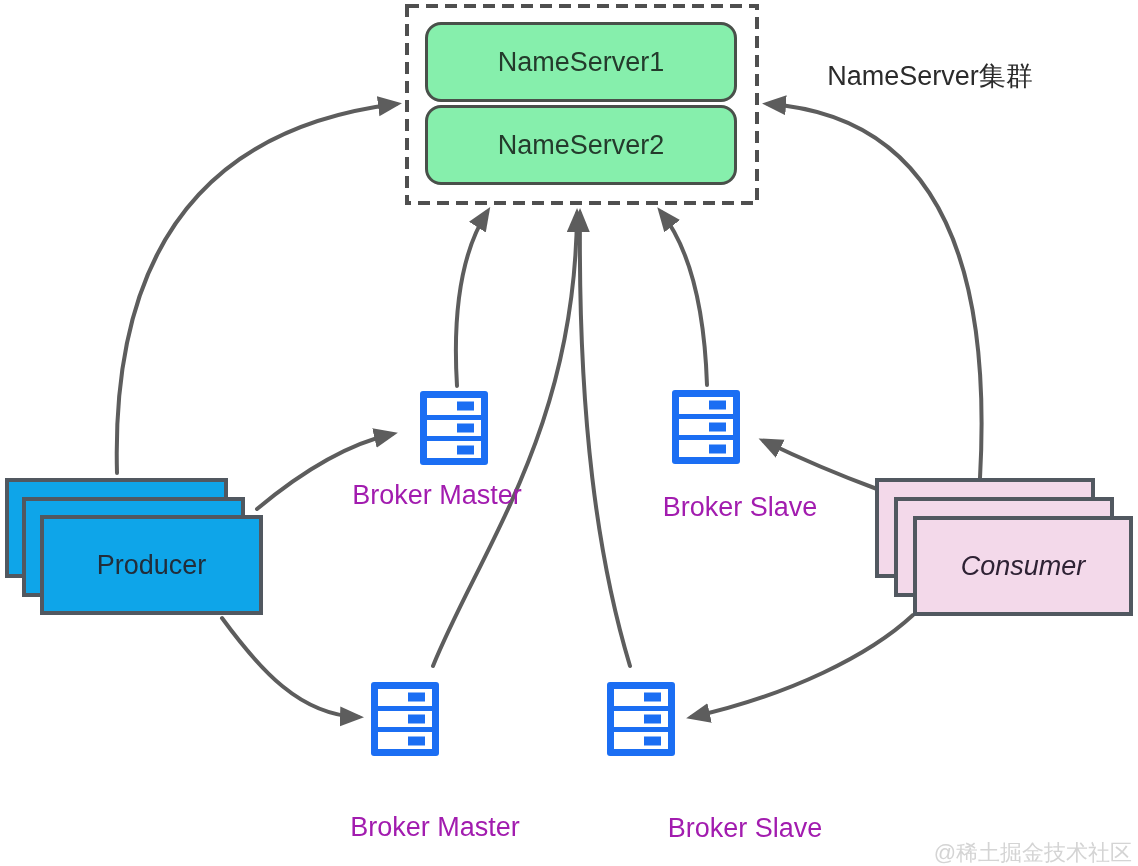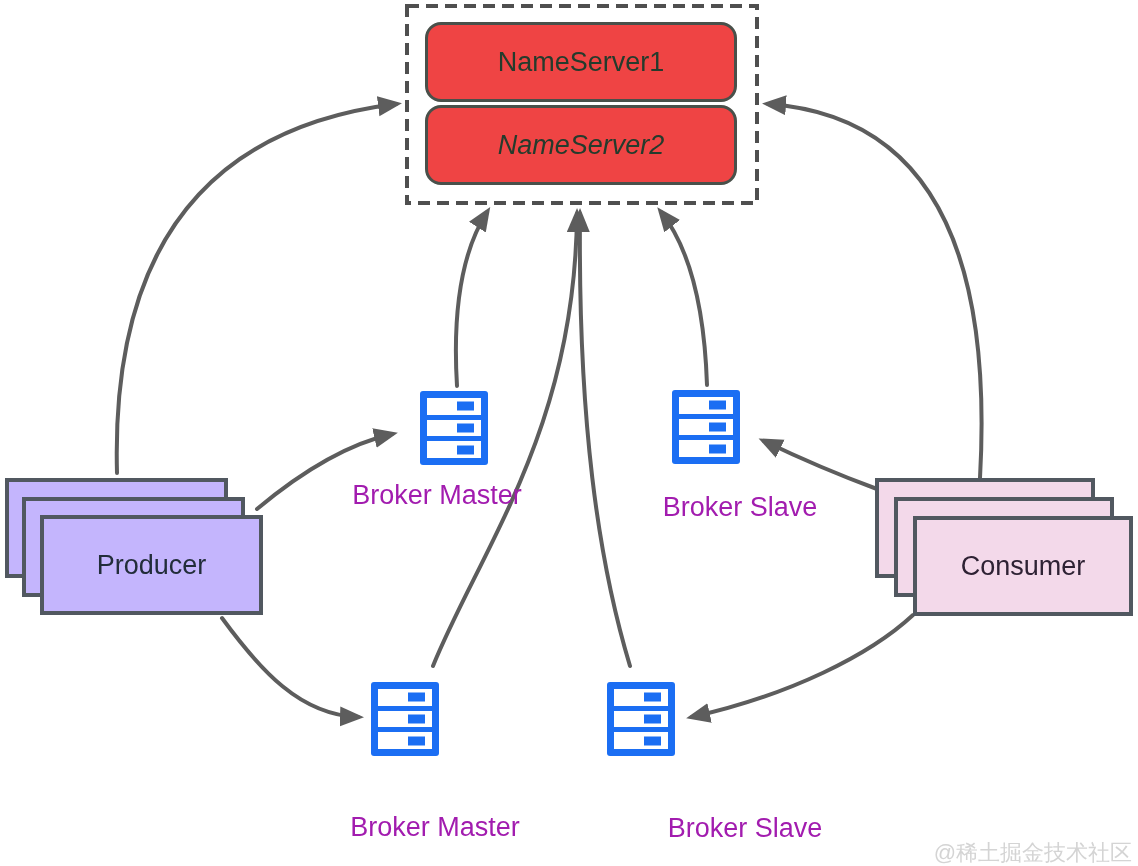--- a/index.html
+++ b/index.html
@@ -10,38 +10,38 @@
     font-family:"Liberation Sans","DejaVu Sans",sans-serif;
     overflow:hidden;
   }
   .edge-layer{
     position:absolute;left:0;top:0;width:1138px;height:866px;
     pointer-events:none;
   }
   
   .ns-node{
     position:absolute;left:425px;width:312px;height:80px;
-    background:#ef4444;border:3px solid #49504a;border-radius:16px;
+    background:#86efac;border:3px solid #49504a;border-radius:16px;
     box-sizing:border-box;
     display:flex;align-items:center;justify-content:center;
     font-size:27px;color:#243b2c;
   }
   .ns-node.n1{top:22px;}
-  .ns-node.n2{top:105px;font-style:italic;}
+  .ns-node.n2{top:105px;}
   .cluster-label{
     position:absolute;left:930px;top:58px;transform:translateX(-50%);
     font-size:27px;color:#2b2b2b;white-space:nowrap;
   }
   
   .stack-card{
     position:absolute;box-sizing:border-box;
     border:4px solid #515860;
   }
-  .stack-card.blue{background:#c4b5fd;width:223px;height:100px;text-align:center;}
-  .stack-card.pink{background:#f3d9ea;width:220px;height:100px;}
+  .stack-card.blue{background:#0ea5e9;width:223px;height:100px;text-align:center;}
+  .stack-card.pink{background:#f3d9ea;width:220px;height:100px;font-style:italic;}
   .stack-card .card-text{
     width:100%;height:100%;
     display:flex;align-items:center;justify-content:center;
     font-size:27px;color:#222d3a;
   }
   .stack-card.pink .card-text{color:#2e2234;}
   
   .server-icon{
     position:absolute;width:68px;height:74px;
     background:#1b6ef3;border-radius:3px;
@@ -89,20 +89,21 @@
       <path d="M 913 615 C 870 655 790 695 692 717" marker-end="url(#ah)"></path>
     </g>
   </svg>
 
   <div class="ns-node n1">
     <span>NameServer1</span>
   </div>
   <div class="ns-node n2">
     <span>NameServer2</span>
   </div>
+  <div class="cluster-label">NameServer集群</div>
 
   <div class="stack-card blue" style="left:5px;top:478px;"></div>
   <div class="stack-card blue" style="left:22px;top:497px;"></div>
   <div class="stack-card blue" style="left:40px;top:515px;">
     <div class="card-text">Producer</div>
   </div>
 
   <div class="stack-card pink" style="left:875px;top:478px;"></div>
   <div class="stack-card pink" style="left:894px;top:497px;"></div>
   <div class="stack-card pink" style="left:913px;top:516px;">

